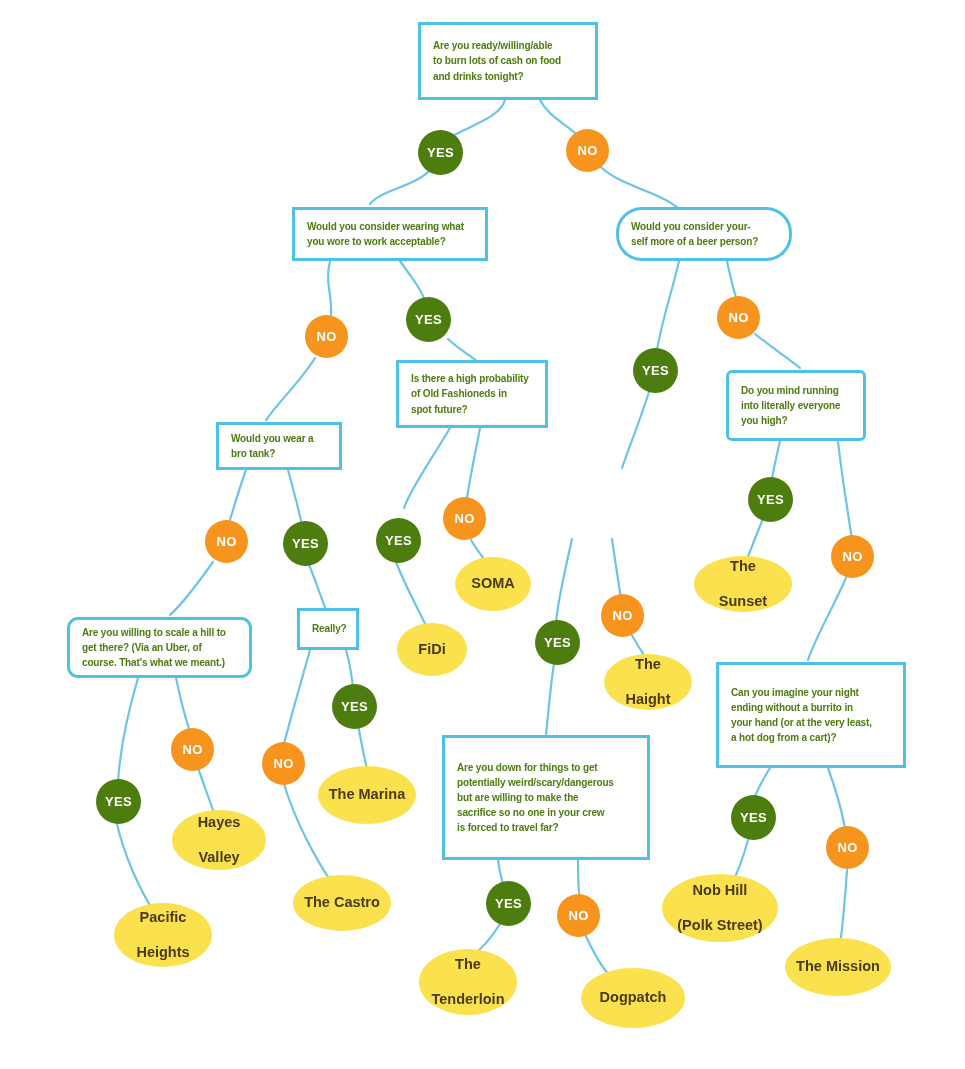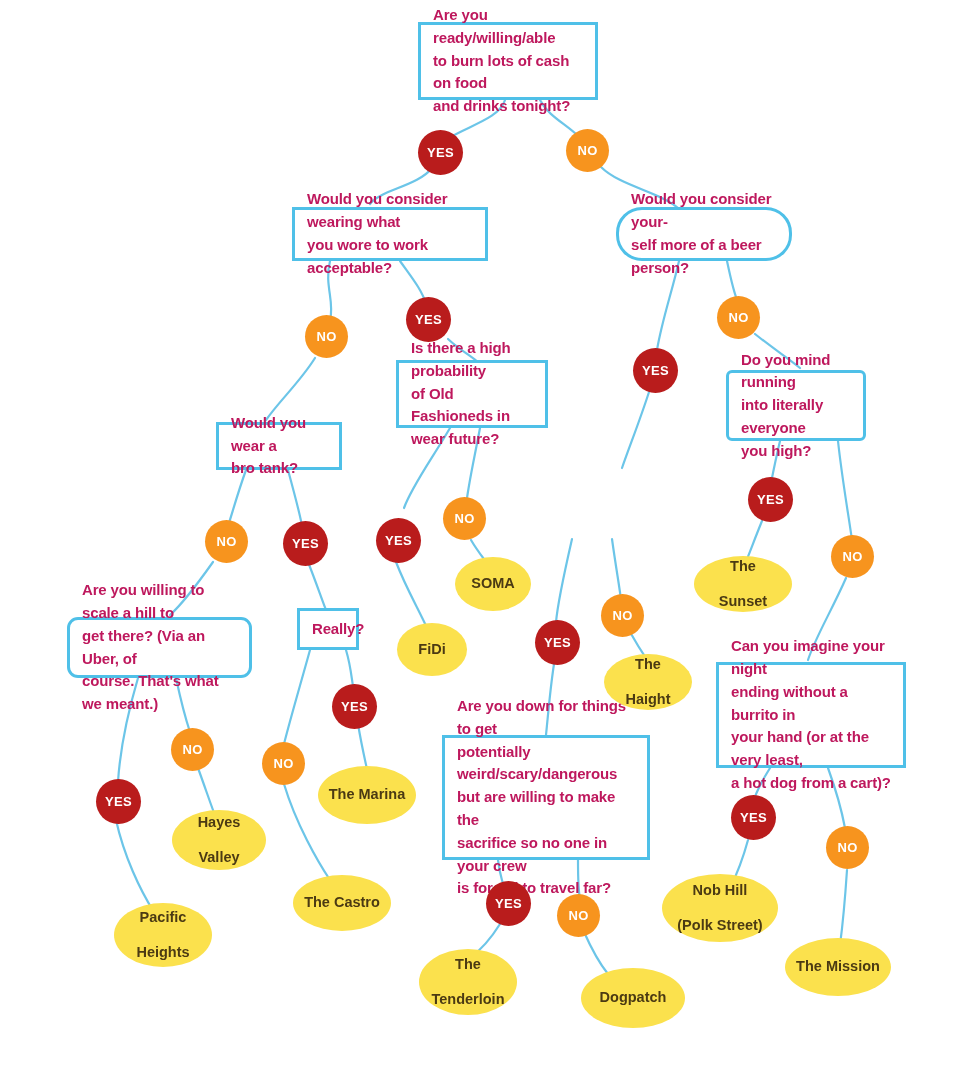--- a/index.html
+++ b/index.html
@@ -35,43 +35,43 @@
     position: absolute;
     box-sizing: border-box;
     background: #ffffff;
     border: 3px solid #4FC0E8;
     display: flex;
     align-items: center;
     padding: 9px 12px;
     z-index: 5;
   }
   .qbox .qtext {
-    font-size: 15px;
+    font-size: 10px;
     line-height: 1.52;
-    color: #be185d;
+    color: #4d7c0f;
     font-weight: 700;
     letter-spacing: -0.15px;
     font-family: "Liberation Sans", "DejaVu Sans", sans-serif;
   }
   
   .pill {
     position: absolute;
     box-sizing: border-box;
     border-radius: 50%;
     display: flex;
     align-items: center;
     justify-content: center;
     color: #ffffff;
     font-weight: 700;
     font-size: 13px;
     letter-spacing: 0.3px;
     z-index: 8;
     font-family: "Liberation Sans", "DejaVu Sans", sans-serif;
   }
-  .pill.yes { background: #b91c1c; }
+  .pill.yes { background: #4d7c0f; }
   .pill.no  { background: #F7941E; }
   
   .outcome {
     position: absolute;
     box-sizing: border-box;
     background: #FBE14D;
     border-radius: 50%;
     display: flex;
     align-items: center;
     justify-content: center;
@@ -178,21 +178,21 @@
     <div class="qtext">
       <span>Would you consider your-</span><br>
       <span>self more of a beer person?</span>
     </div>
   </div>
 
   <div class="qbox" style="left:396px; top:360px; width:152px; height:68px;">
     <div class="qtext">
       <span>Is there a high probability</span><br>
       <span>of Old Fashioneds in</span><br>
-      <span>wear future?</span>
+      <span>spot future?</span>
     </div>
   </div>
 
   <div class="qbox" style="left:726px; top:370px; width:140px; height:71px;border-radius:6px;">
     <div class="qtext">
       <span>Do you mind running</span><br>
       <span>into literally everyone</span><br>
       <span>you high?</span>
     </div>
   </div>

